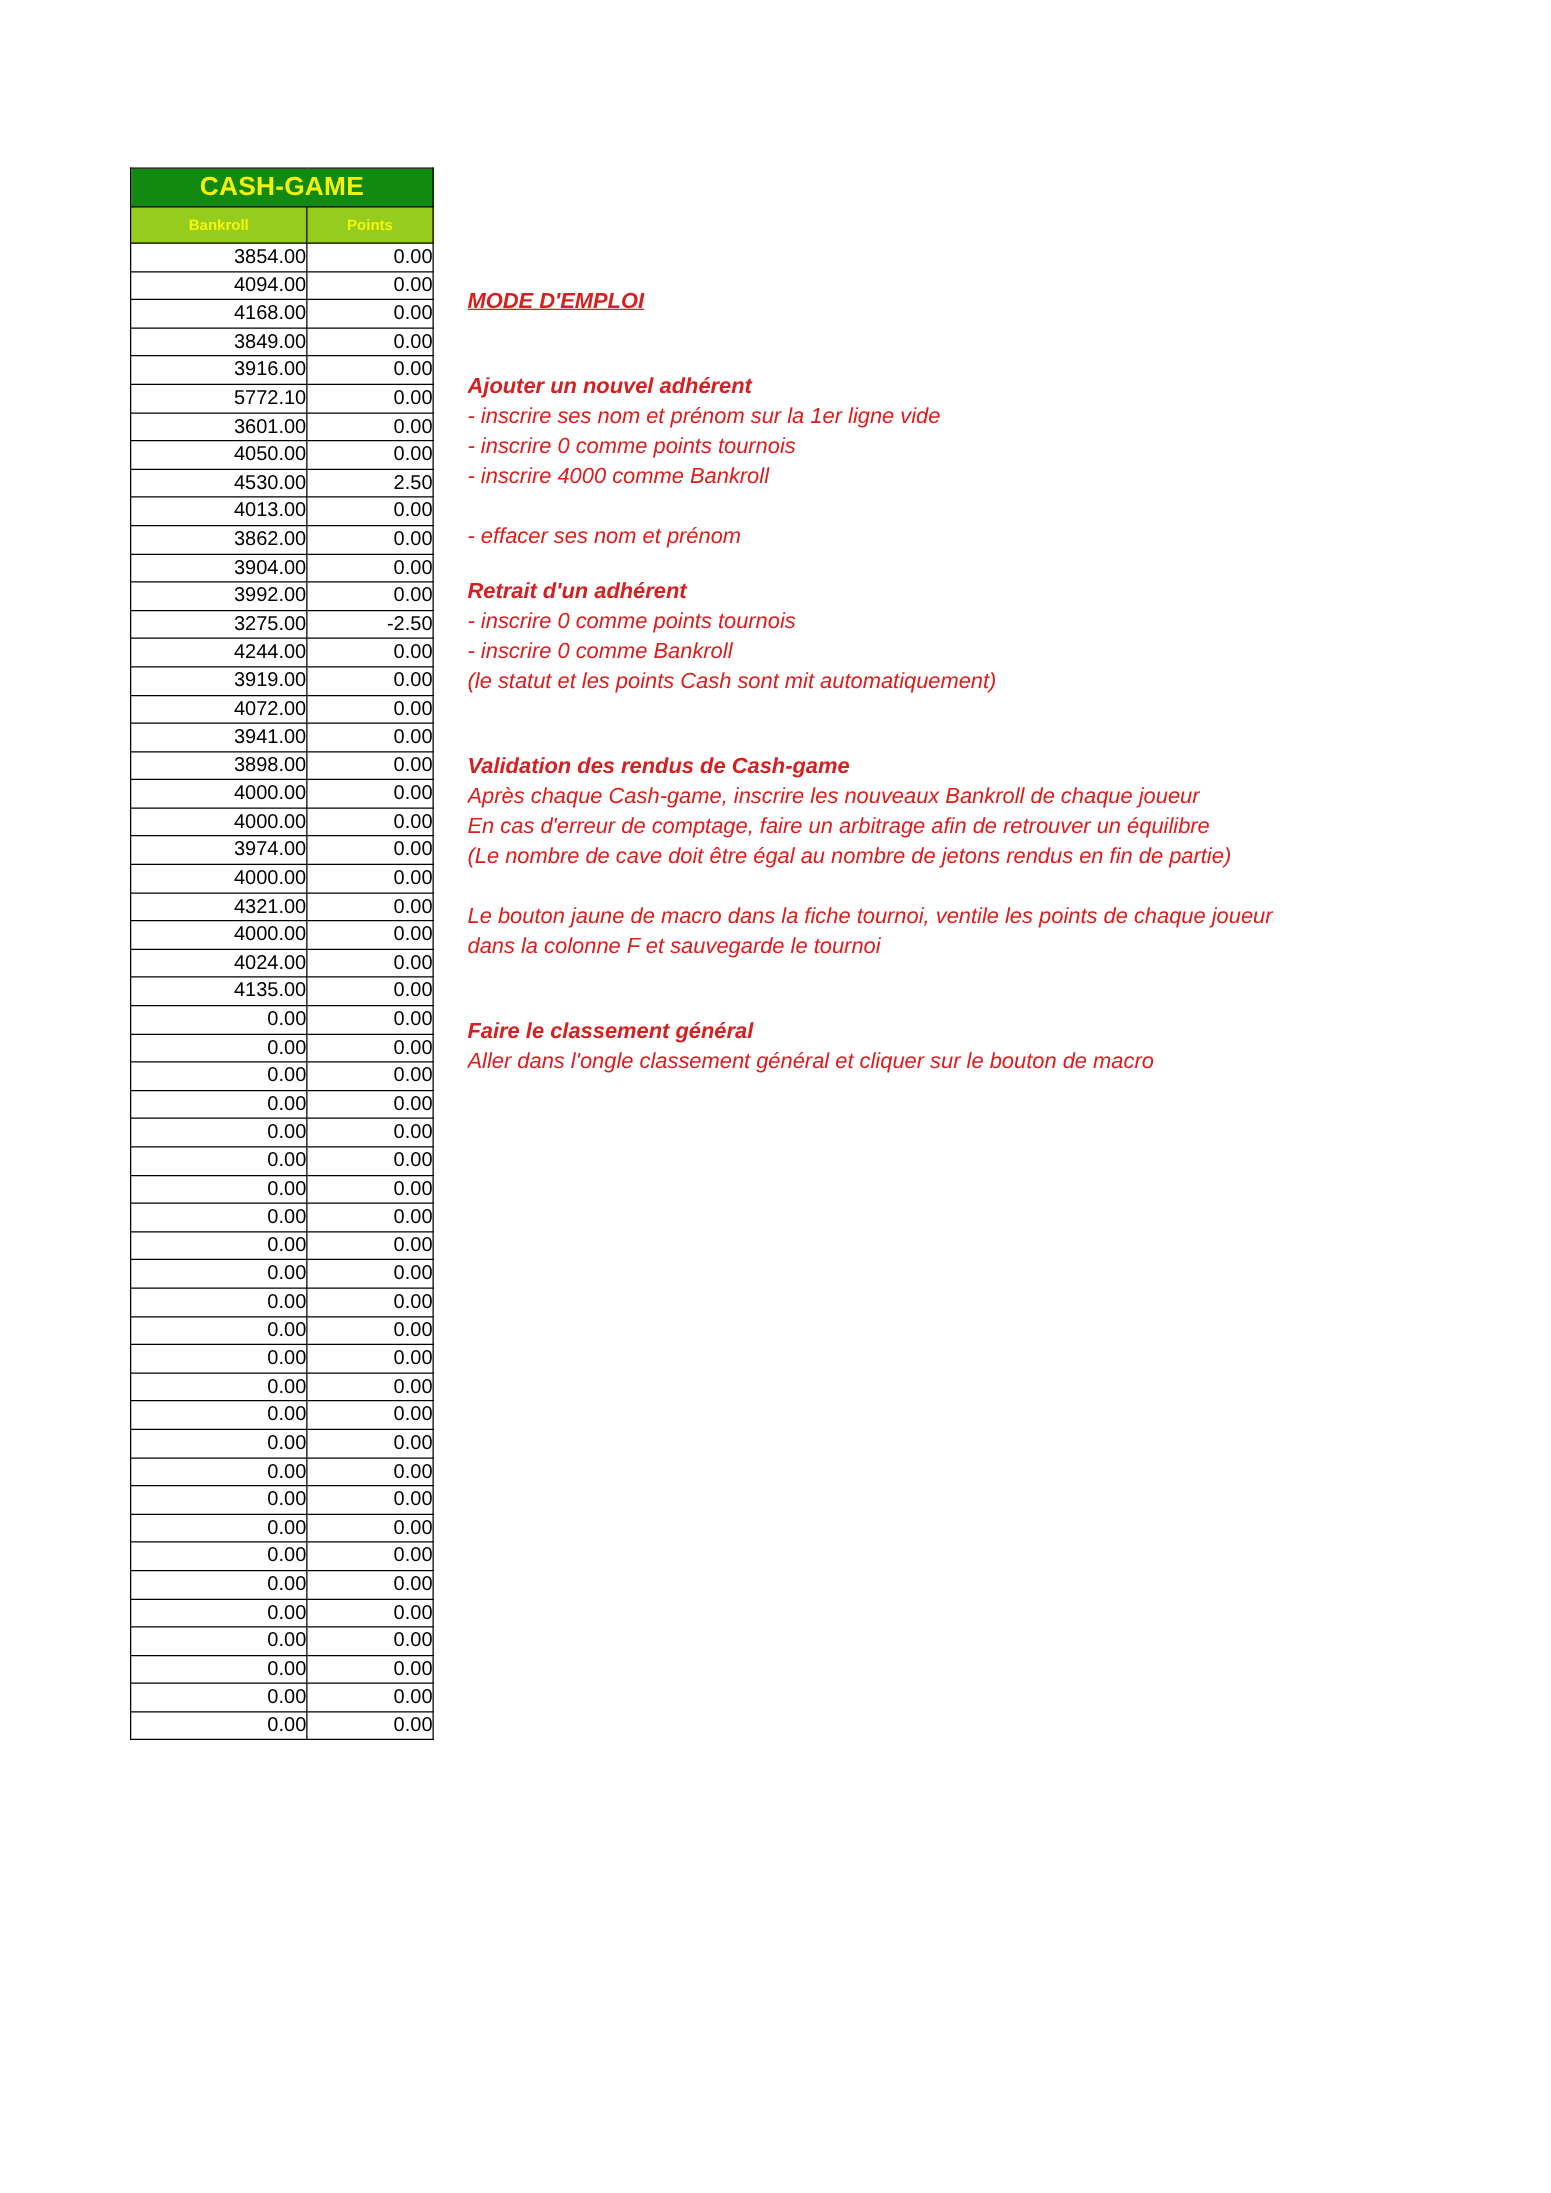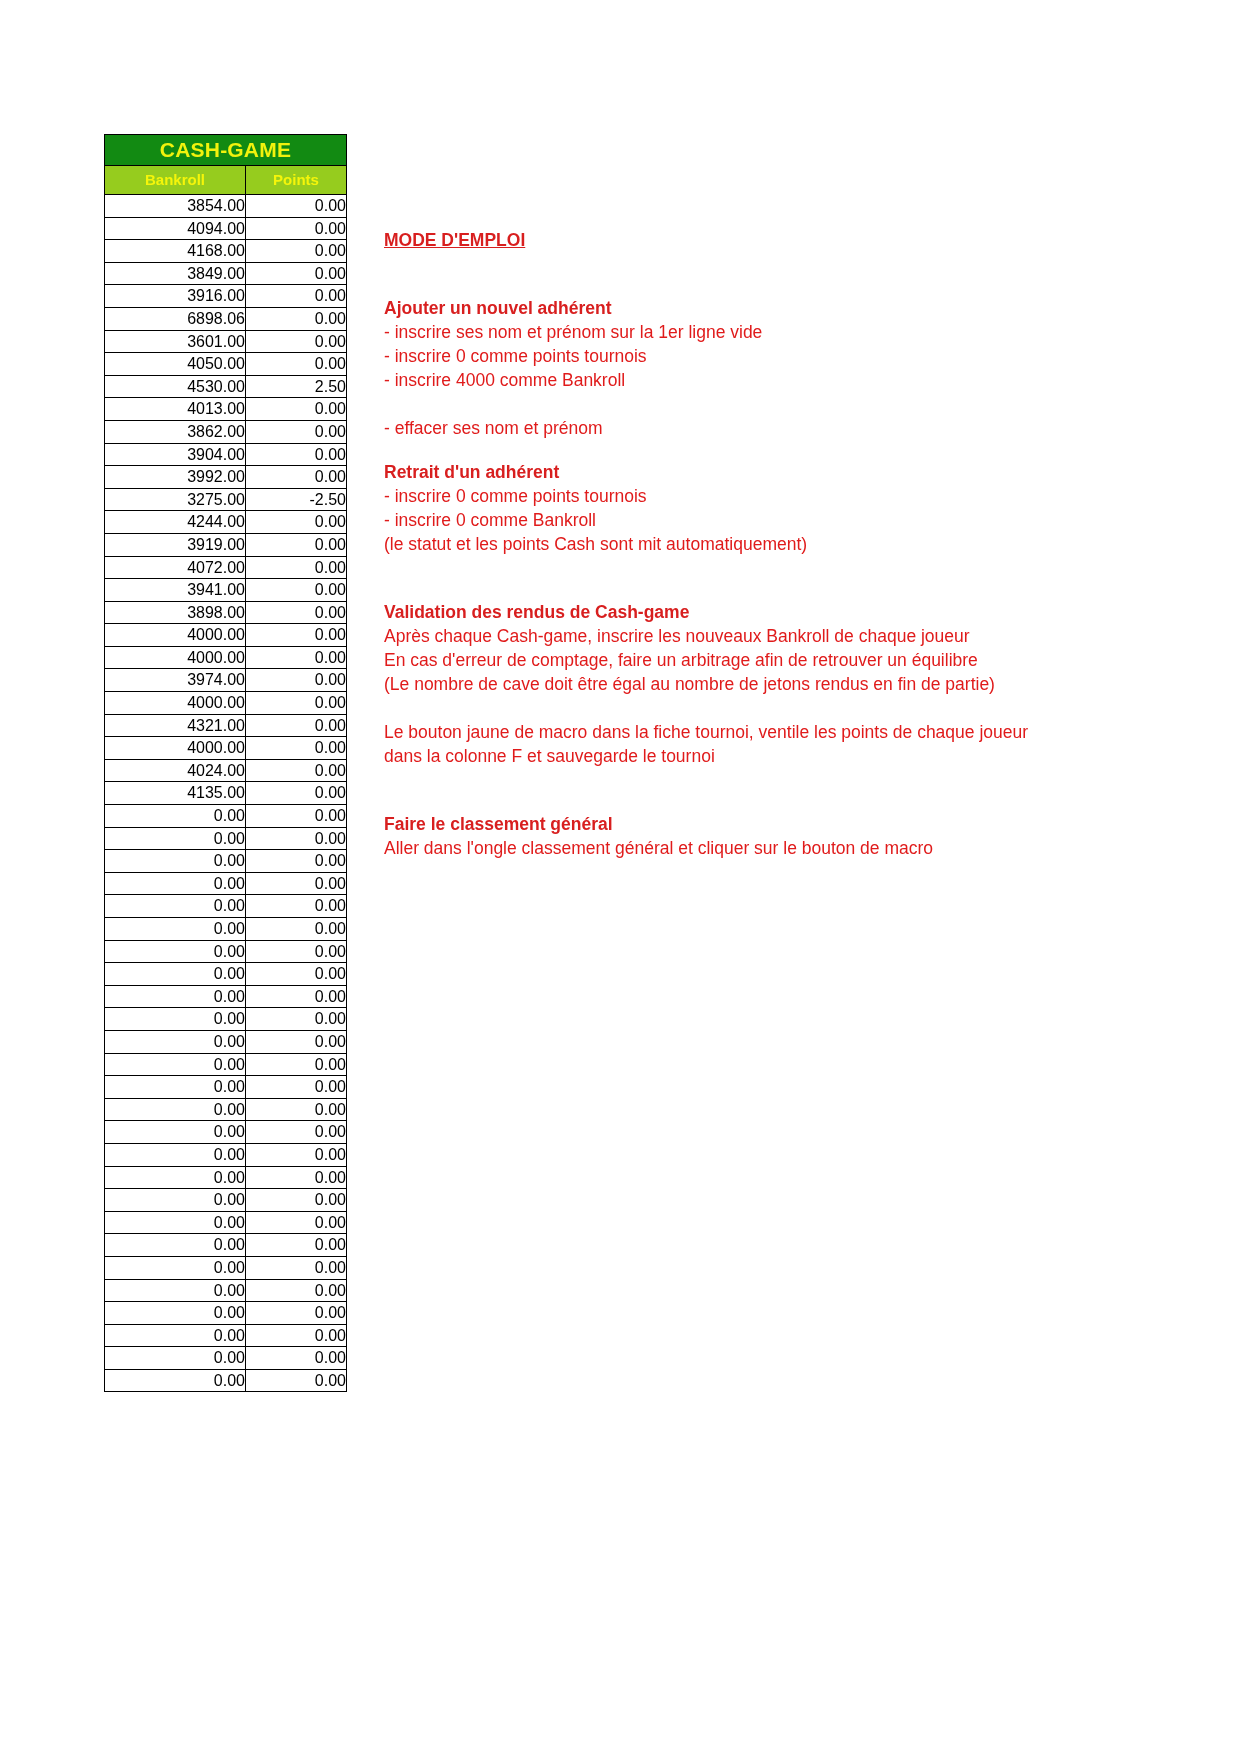--- a/index.html
+++ b/index.html
@@ -47,44 +47,45 @@
     font-size: 21px;
     font-weight: bold;
     text-align: center;
     height: 30px;
     line-height: 30px;
     letter-spacing: 0.2px;
   }
   .sub-cell {
     background: #96cc1e;
     color: #f5f50a;
-    font-size: 15px;
+    font-size: 12px;
     font-weight: bold;
     text-align: center;
     height: 28px;
     line-height: 28px;
   }
   .num-cell {
     background: #ffffff;
     color: #000000;
     font-size: 16px;
     text-align: right;
     height: 21.6px;
     line-height: 21.6px;
     padding-right: 5px;
     white-space: nowrap;
   }
 
   
   .notes {
     position: absolute;
-    left: 384px;
+    left: 374px;
     top: 228px;
     width: 706px;           
     overflow: hidden;
+    font-style: italic;
   }
   .note-line {
     color: #e01b1b;
     font-size: 17.5px;
     line-height: 24px;
     white-space: nowrap;
     height: 24px;
   }
   .note-title {
     font-weight: bold;
@@ -130,21 +131,21 @@
         </tr>
         <tr>
           <td class="num-cell col-bankroll">3849.00</td>
           <td class="num-cell col-points">0.00</td>
         </tr>
         <tr>
           <td class="num-cell col-bankroll">3916.00</td>
           <td class="num-cell col-points">0.00</td>
         </tr>
         <tr>
-          <td class="num-cell col-bankroll">6898.06</td>
+          <td class="num-cell col-bankroll">5772.10</td>
           <td class="num-cell col-points">0.00</td>
         </tr>
         <tr>
           <td class="num-cell col-bankroll">3601.00</td>
           <td class="num-cell col-points">0.00</td>
         </tr>
         <tr>
           <td class="num-cell col-bankroll">4050.00</td>
           <td class="num-cell col-points">0.00</td>
         </tr>

